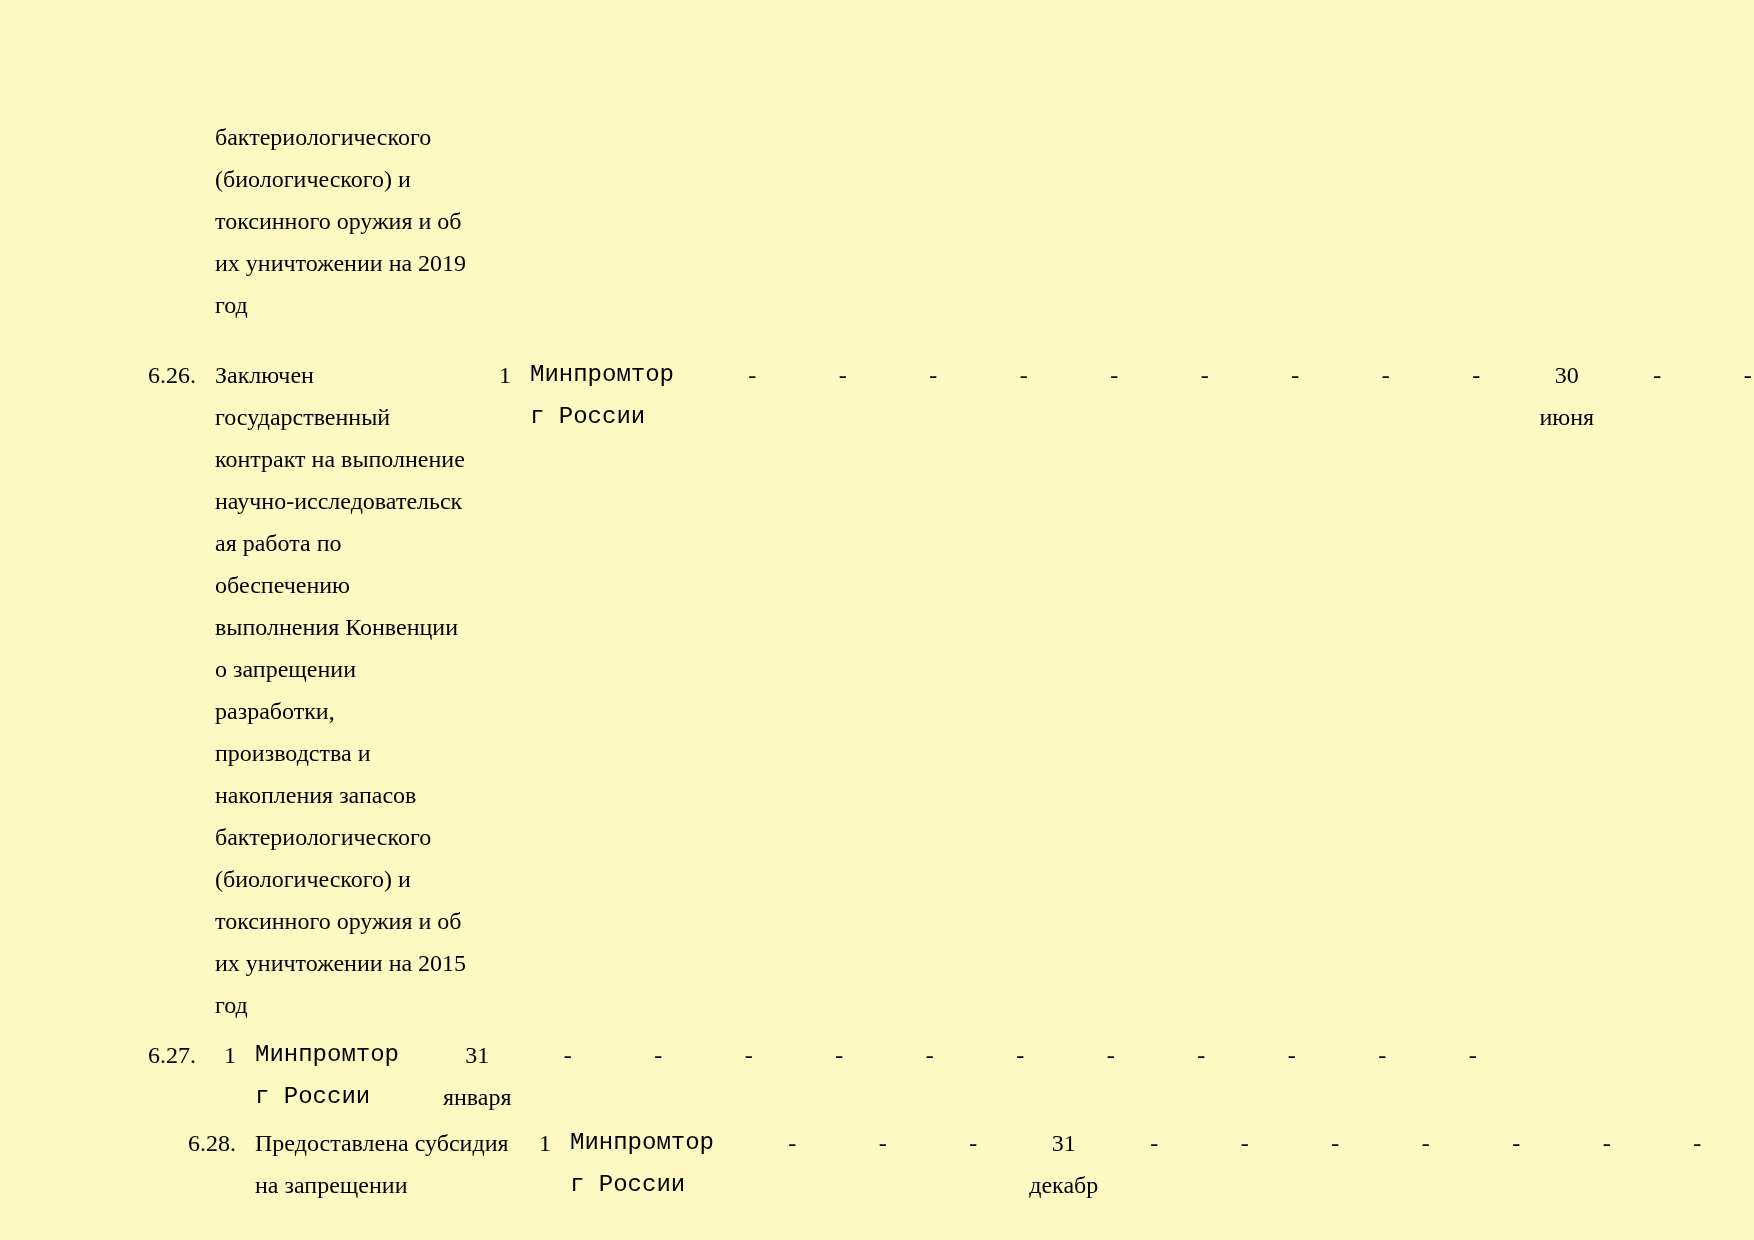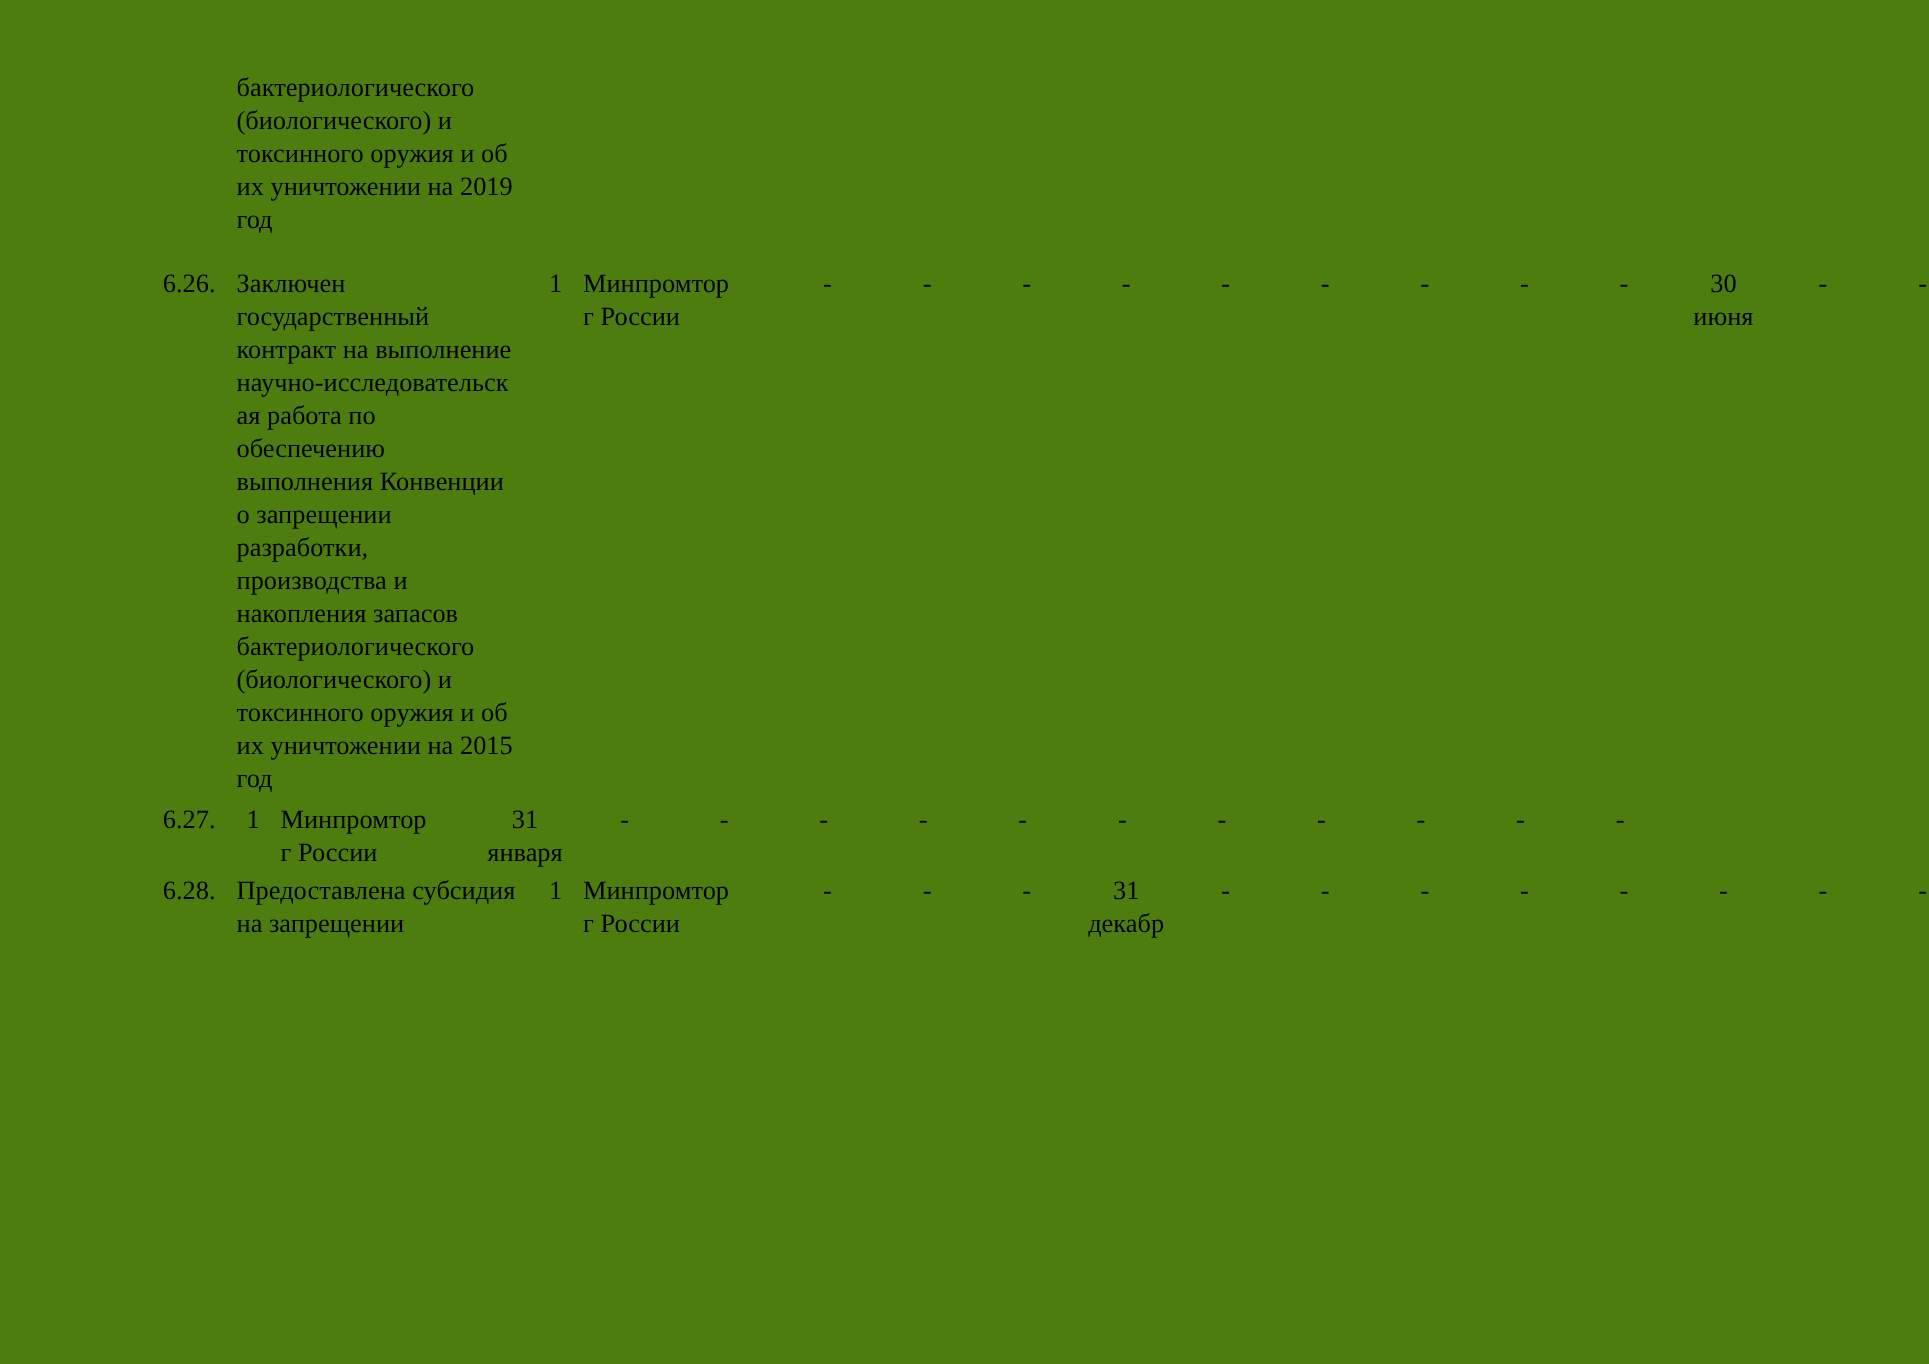--- a/index.html
+++ b/index.html
@@ -4,55 +4,56 @@
 <style>
   html, body {
     margin: 0;
     padding: 0;
     background: #ffffff;
   }
   .doc-page {
     position: relative;
     width: 1754px;
     height: 1240px;
-    background: #4d7c0f;
+    background: #fef9c3;
     overflow: hidden;
     font-family: "Liberation Serif", "DejaVu Serif", serif;
     font-size: 24px;
-    line-height: 30px;
+    line-height: 42px;
     color: #000000;
-    padding-top: 65px;
+    padding-top: 116px;
     box-sizing: border-box;
   }
   .t-row {
     display: flex;
     align-items: flex-start;
   }
   .t-row.gap-a { margin-top: 0px; }
   .t-row.gap-b { margin-top: 28px; }
   .t-row.gap-c { margin-top: 8px; }
-  .t-row.gap-d { margin-top: 4px; }
+  .t-row.gap-d { margin-top: 4px; margin-left: 40px; }
   .c-num {
     flex: 0 0 67px;
     margin-left: 148px;
     white-space: nowrap;
   }
   .c-task {
     flex: 0 0 275px;
     white-space: pre-line;
   }
   .c-count {
     flex: 0 0 30px;
     text-align: center;
   }
   .c-exec {
     flex: 0 0 187px;
     padding-left: 10px;
     box-sizing: border-box;
     white-space: pre-line;
+    font-family: Liberation Mono, monospace;
   }
   .c-month {
     flex: 0 0 90.5px;
     text-align: center;
     white-space: pre-line;
   }
 </style>
 </head>
 <body>
 

